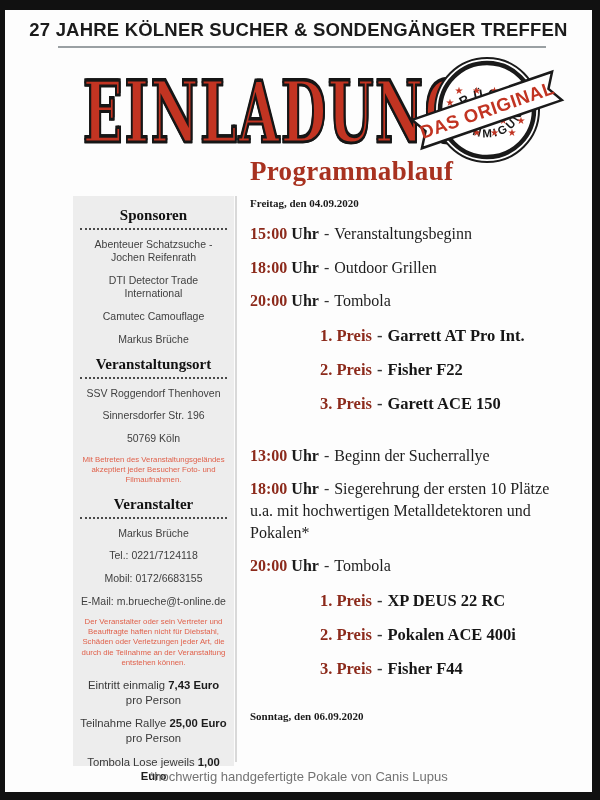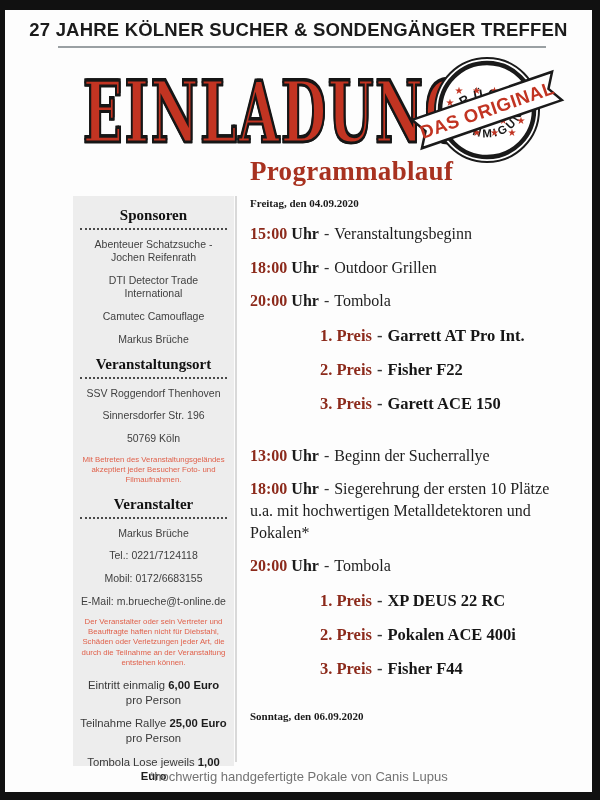--- a/index.html
+++ b/index.html
@@ -124,21 +124,21 @@
     <div class="sb-note">Mit Betreten des Veranstaltungsgeländes akzeptiert jeder Besucher Foto- und Filmaufnahmen.</div>
 
     <h3>Veranstalter</h3>
     <div class="dots"></div>
     <div class="sb-item">Markus Brüche</div>
     <div class="sb-item">Tel.: 0221/7124118</div>
     <div class="sb-item">Mobil: 0172/6683155</div>
     <div class="sb-item">E-Mail: m.brueche@t-online.de</div>
     <div class="sb-note">Der Veranstalter oder sein Vertreter und Beauftragte haften nicht für Diebstahl, Schäden oder Verletzungen jeder Art, die durch die Teilnahme an der Veranstaltung entstehen können.</div>
 
-    <div class="sb-fee"><span>Eintritt einmalig </span><b>6,00 Euro</b><span> pro Person</span></div>
+    <div class="sb-fee"><span>Eintritt einmalig </span><b>7,43 Euro</b><span> pro Person</span></div>
     <div class="sb-fee"><span>Teilnahme Rallye </span><b>25,00 Euro</b><span> pro Person</span></div>
     <div class="sb-fee"><span>Tombola Lose jeweils </span><b>1,00 Euro</b><span></span></div>
 
   </aside>
 
   <div class="vline"></div>
 
   <main class="program">
     <h1 class="prog-title">Programmablauf</h1>
 

